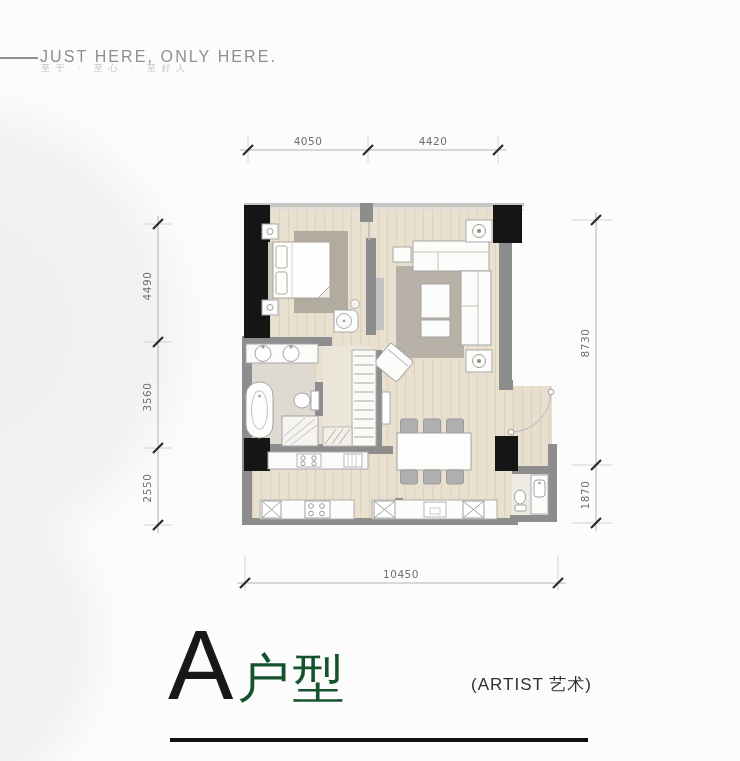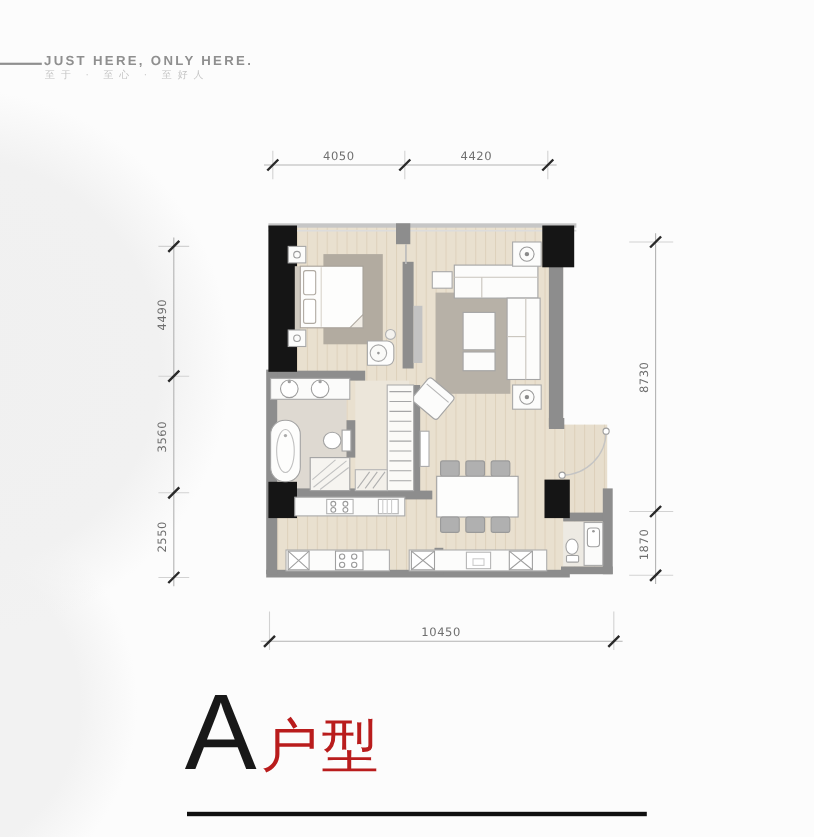--- a/index.html
+++ b/index.html
@@ -8,29 +8,29 @@
     position:relative;
     font-family:"Liberation Sans","DejaVu Sans",sans-serif;
     background:
       radial-gradient(circle 320px at -40px 330px, #f0f0f0 0%, #f1f1f1 58%, rgba(241,241,241,0) 78%),
       radial-gradient(circle 260px at -70px 640px, #f2f2f2 0%, #f2f2f2 55%, rgba(242,242,242,0) 75%),
       #fcfcfc;
     overflow:hidden;
   }
   .hdr { position:absolute; left:0; top:40px; width:260px; height:44px; }
   .hdr-line { position:absolute; left:0; top:17px; width:38px; height:2px; background:#8f8f8f; }
-  .hdr-en { position:absolute; left:40px; top:8px; font-size:12px; font-weight:700;
+  .hdr-en { position:absolute; left:40px; top:8px; font-size:16px; font-weight:400;
             letter-spacing:2.1px; color:#8f8f8f; white-space:nowrap; }
   .hdr-cn { position:absolute; left:41px; top:22px; font-size:9px; letter-spacing:5.5px;
             color:#c3c3c3; white-space:nowrap;font-family:Liberation Serif, serif; }
   svg.plan { position:absolute; left:0; top:0; width:740px; height:761px; }
   .title-wrap { position:absolute; left:168px; top:620px; width:424px;
                 display:flex; align-items:flex-end; }
   .title-letter { font-size:98px; line-height:0.92; font-weight:400; color:#181818; }
-  .title-suffix { font-size:52px; line-height:1; font-weight:400; color:#b91c1c;
+  .title-suffix { font-size:52px; line-height:1; font-weight:400; color:#14532d;
                   letter-spacing:3px; margin:0 0 6px 4px;text-align:right; }
   .title-sub { margin-left:auto; margin-bottom:14px; font-size:17px; color:#2e2e2e;
                letter-spacing:1px; white-space:nowrap; }
   .title-rule { position:absolute; left:170px; top:738px; width:418px; height:4px; background:#101010; }
   text { font-family:"DejaVu Sans","Liberation Sans",sans-serif; font-size:10.5px; fill:#6f6f6f; letter-spacing:0.5px; }
 </style>
 </head>
 <body>
 
 <div class="hdr">
@@ -228,14 +228,15 @@
     <path d="M245 556 V591 M558 556 V591" stroke="#d2d2d2" fill="none"></path>
     <line x1="237" y1="583" x2="566" y2="583" stroke="#b3b3b3"></line>
     <path d="M240 588 L250 578 M553 588 L563 578" stroke="#2a2a2a" stroke-width="2.2" fill="none"></path>
     <text x="401" y="578" text-anchor="middle">10450</text>
   </g>
 </svg>
 
 <div class="title-wrap">
   <span class="title-letter">A</span>
   <span class="title-suffix">户型</span>
+  <span class="title-sub">(ARTIST 艺术)</span>
 </div>
 <div class="title-rule"></div>
 
 </body></html>

